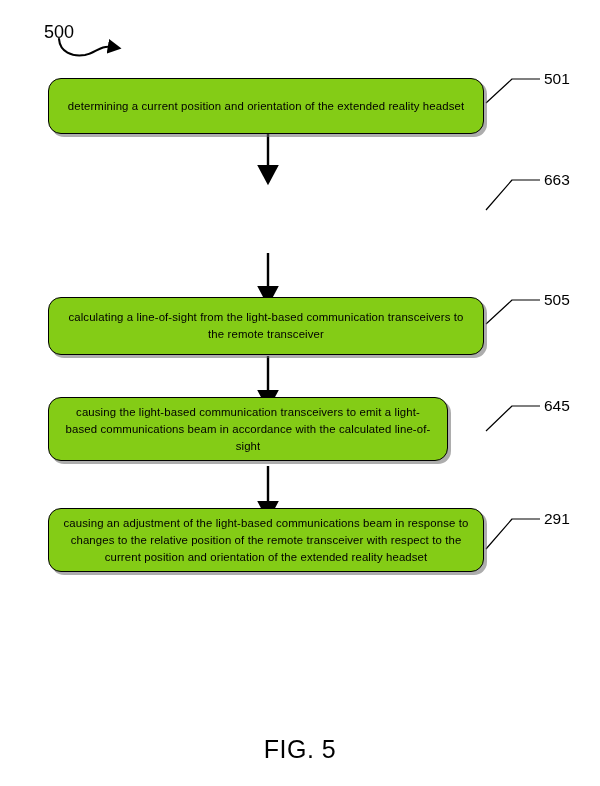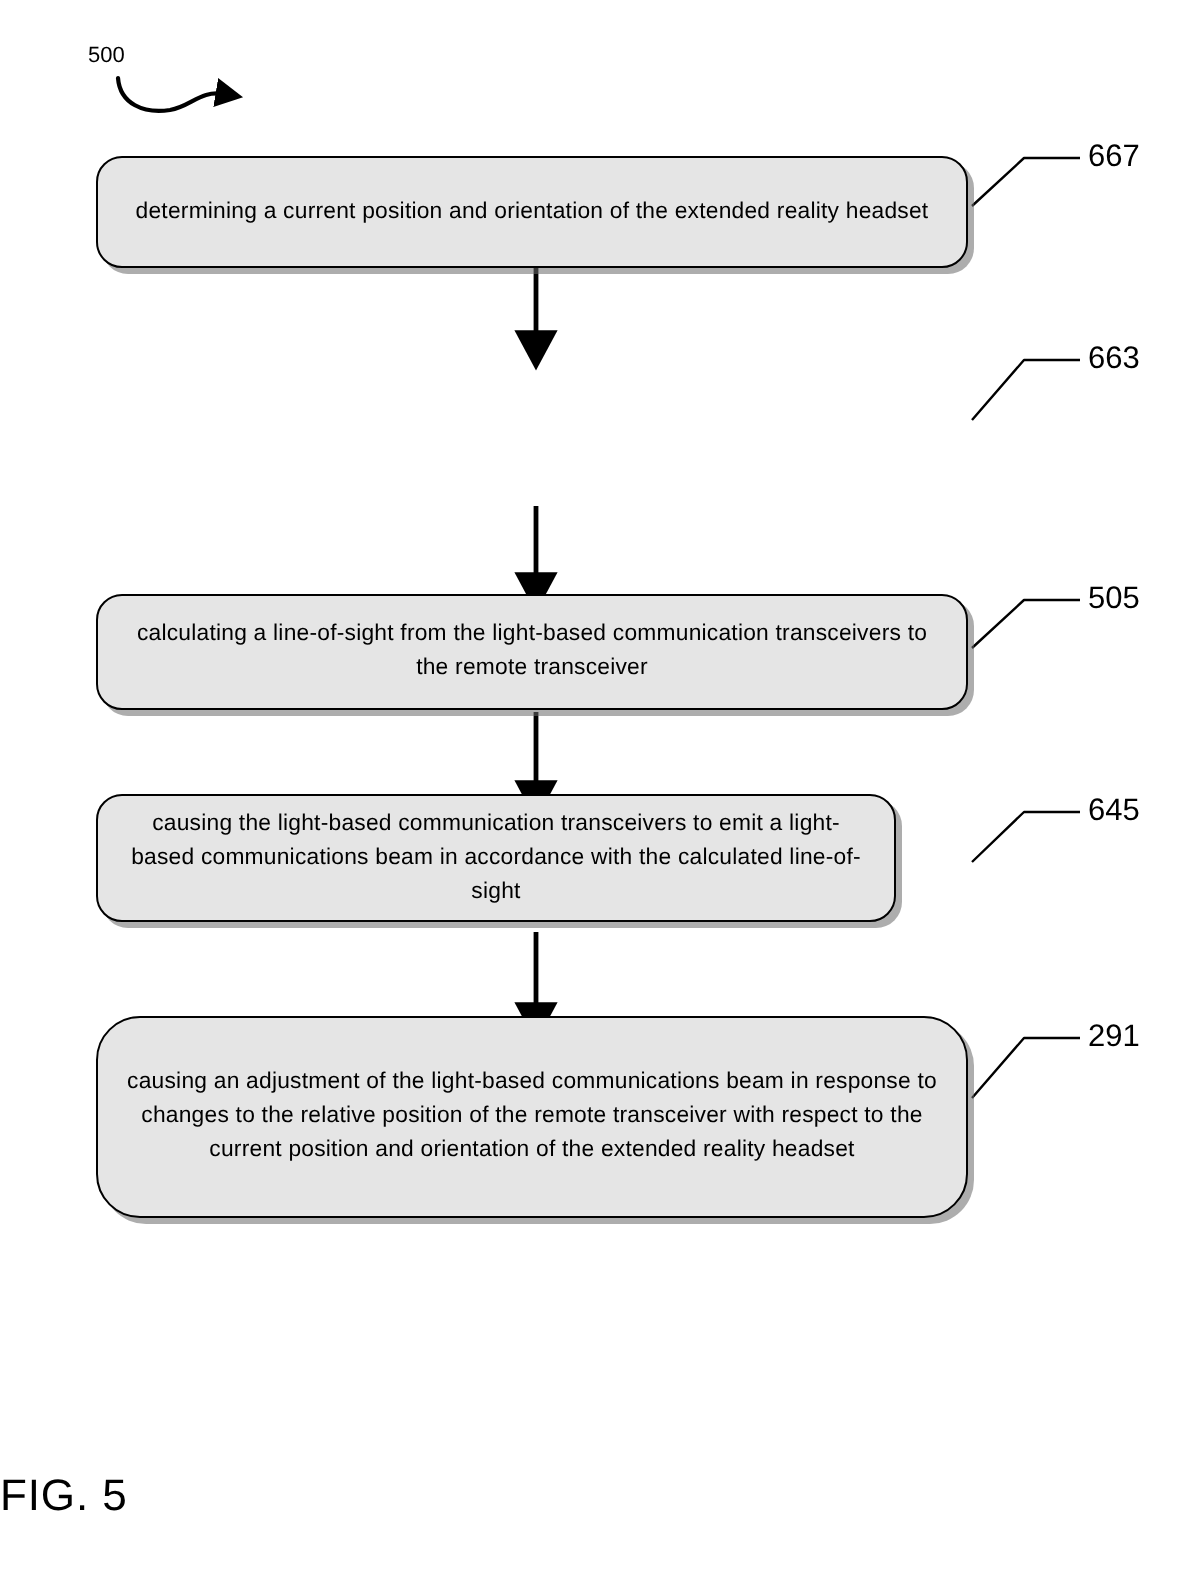--- a/index.html
+++ b/index.html
@@ -32,21 +32,21 @@
     top: 0;
     width: 600px;
     height: 786px;
     pointer-events: none;
   }
 
   
   .step-box {
     position: absolute;
     box-sizing: border-box;
-    background: #e5e5e5;
+    background: #84cc16;
     border: 1.6px solid #000000;
     border-radius: 13px;
     display: flex;
     align-items: center;
     box-shadow: 3px 3px 0 0 rgba(105,105,105,0.55);
   }
   .step-text {
     display: block;
     width: 100%;
     text-align: center;
@@ -68,33 +68,34 @@
     color: #000000;
     white-space: nowrap;
   }
 
   
   #diagram-ref {
     position: absolute;
     left: 44px;
     top: 23px;
     font-family: "Liberation Sans", sans-serif;
-    font-size: 11px;
+    font-size: 18px;
     line-height: 1;
     color: #000000;
   }
 
   
   #figure-caption {
     position: absolute;
     left: 0;
     top: 735px;
     width: 600px;
+    text-align: center;
     font-family: "Liberation Sans", sans-serif;
-    font-size: 22px;
+    font-size: 25px;
     letter-spacing: 0.02em;
     color: #000000;
   }
 </style>
 </head>
 <body>
 
 <div id="figure-root">
 
   <svg id="connector-layer" viewBox="0 0 600 786" width="600" height="786" xmlns="http://www.w3.org/2000/svg">
@@ -119,34 +120,34 @@
     <path d="M486,324 L512,300 L540,300" fill="none" stroke="#000000" stroke-width="1.2" stroke-linejoin="round"></path>
     <path d="M486,431 L512,406 L540,406" fill="none" stroke="#000000" stroke-width="1.2" stroke-linejoin="round"></path>
     <path d="M486,549 L512,519 L540,519" fill="none" stroke="#000000" stroke-width="1.2" stroke-linejoin="round"></path>
   </svg>
 
   <div id="diagram-ref">500</div>
 
   <div class="step-box" style="left:48px; top:78px; width:436px; height:56px;">
     <span class="step-text">determining a current position and orientation of the extended reality headset</span>
   </div>
-  <div class="ref-num" style="left:544px; top:71px;">667</div>
+  <div class="ref-num" style="left:544px; top:71px;">501</div>
 
   <div class="ref-num" style="left:544px; top:172px;">663</div>
 
   <div class="step-box" style="left:48px; top:297px; width:436px; height:58px;">
     <span class="step-text">calculating a line-of-sight from the light-based communication transceivers to the remote transceiver</span>
   </div>
   <div class="ref-num" style="left:544px; top:292px;">505</div>
 
   <div class="step-box" style="left:48px; top:397px; width:400px; height:64px;">
     <span class="step-text">causing the light-based communication transceivers to emit a light-based communications beam in accordance with the calculated line-of-sight</span>
   </div>
   <div class="ref-num" style="left:544px; top:398px;">645</div>
 
-  <div class="step-box" style="left:48px; top:508px; width:436px; height:101px;border-radius:22px;">
+  <div class="step-box" style="left:48px; top:508px; width:436px; height:64px;">
     <span class="step-text">causing an adjustment of the light-based communications beam in response to changes to the relative position of the remote transceiver with respect to the current position and orientation of the extended reality headset</span>
   </div>
   <div class="ref-num" style="left:544px; top:511px;">291</div>
 
   <div id="figure-caption">FIG. 5</div>
 
 </div>
 
 </body></html>

